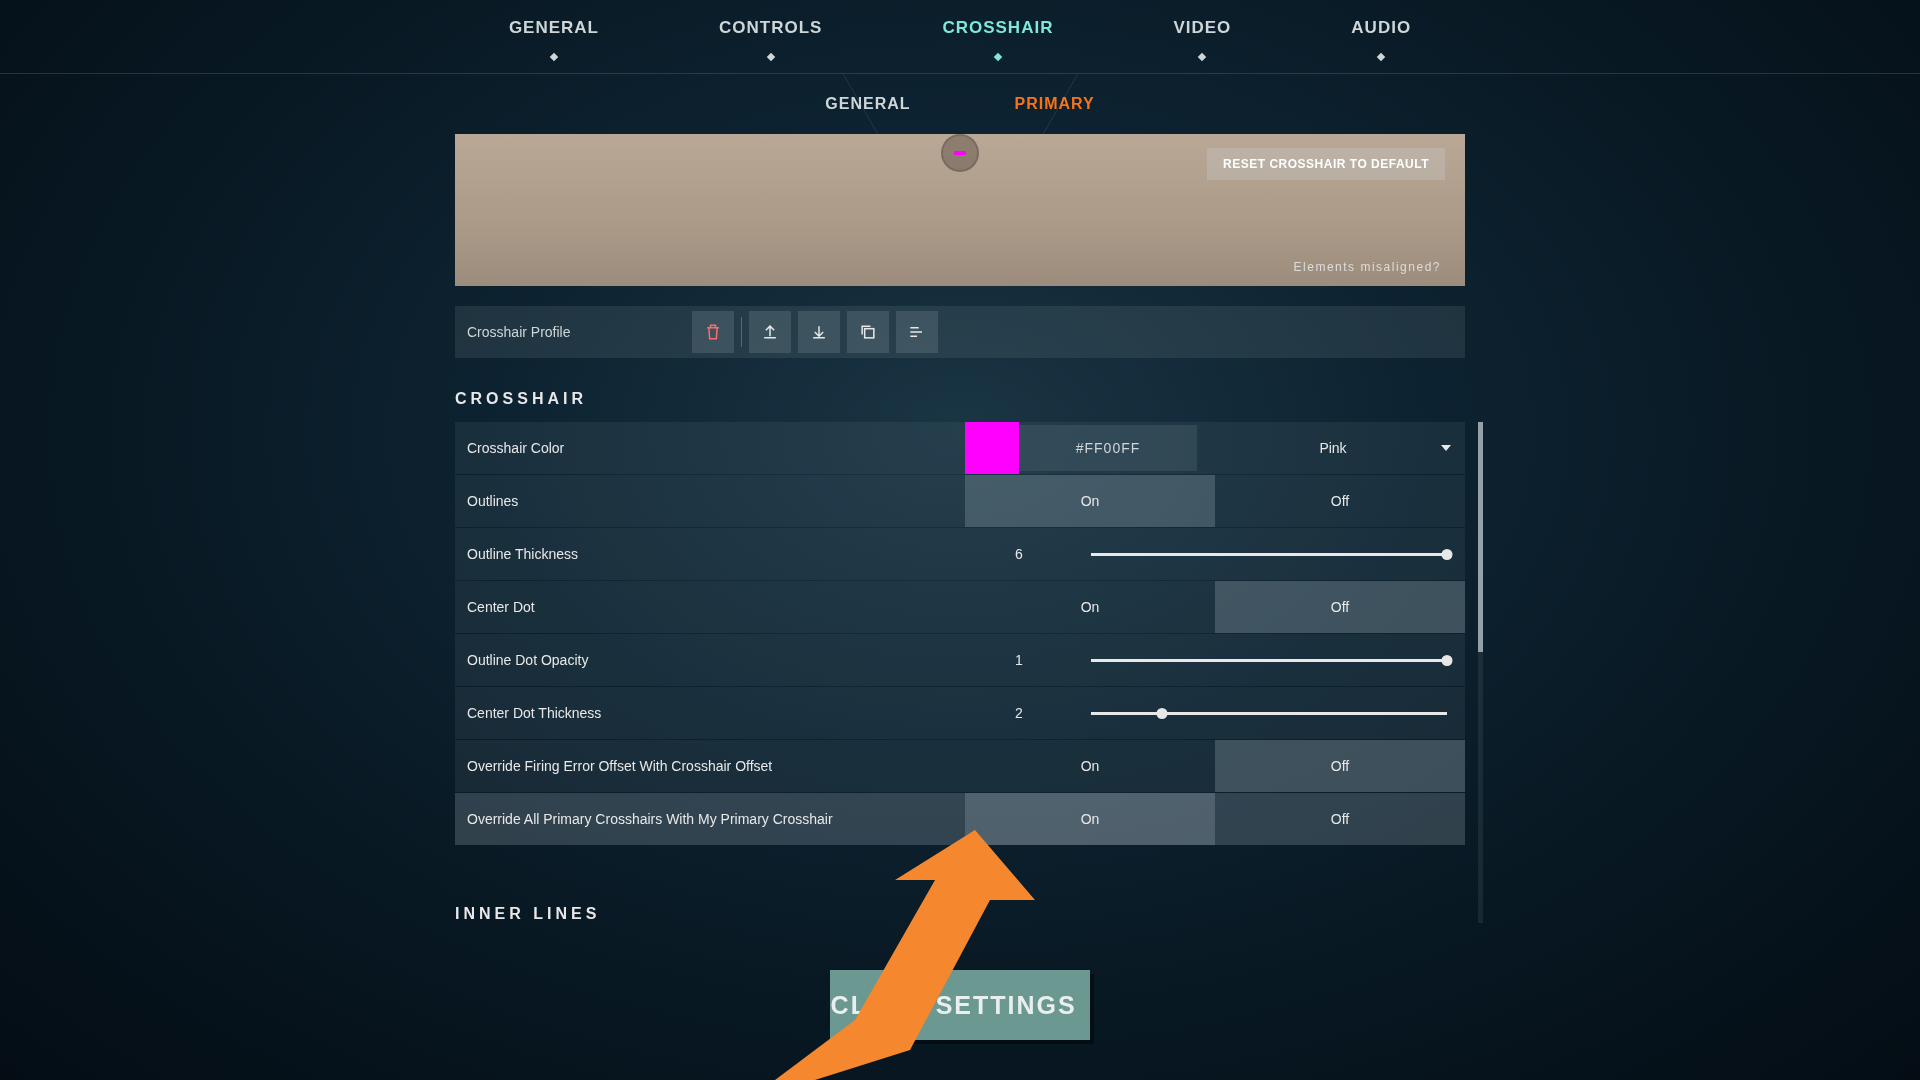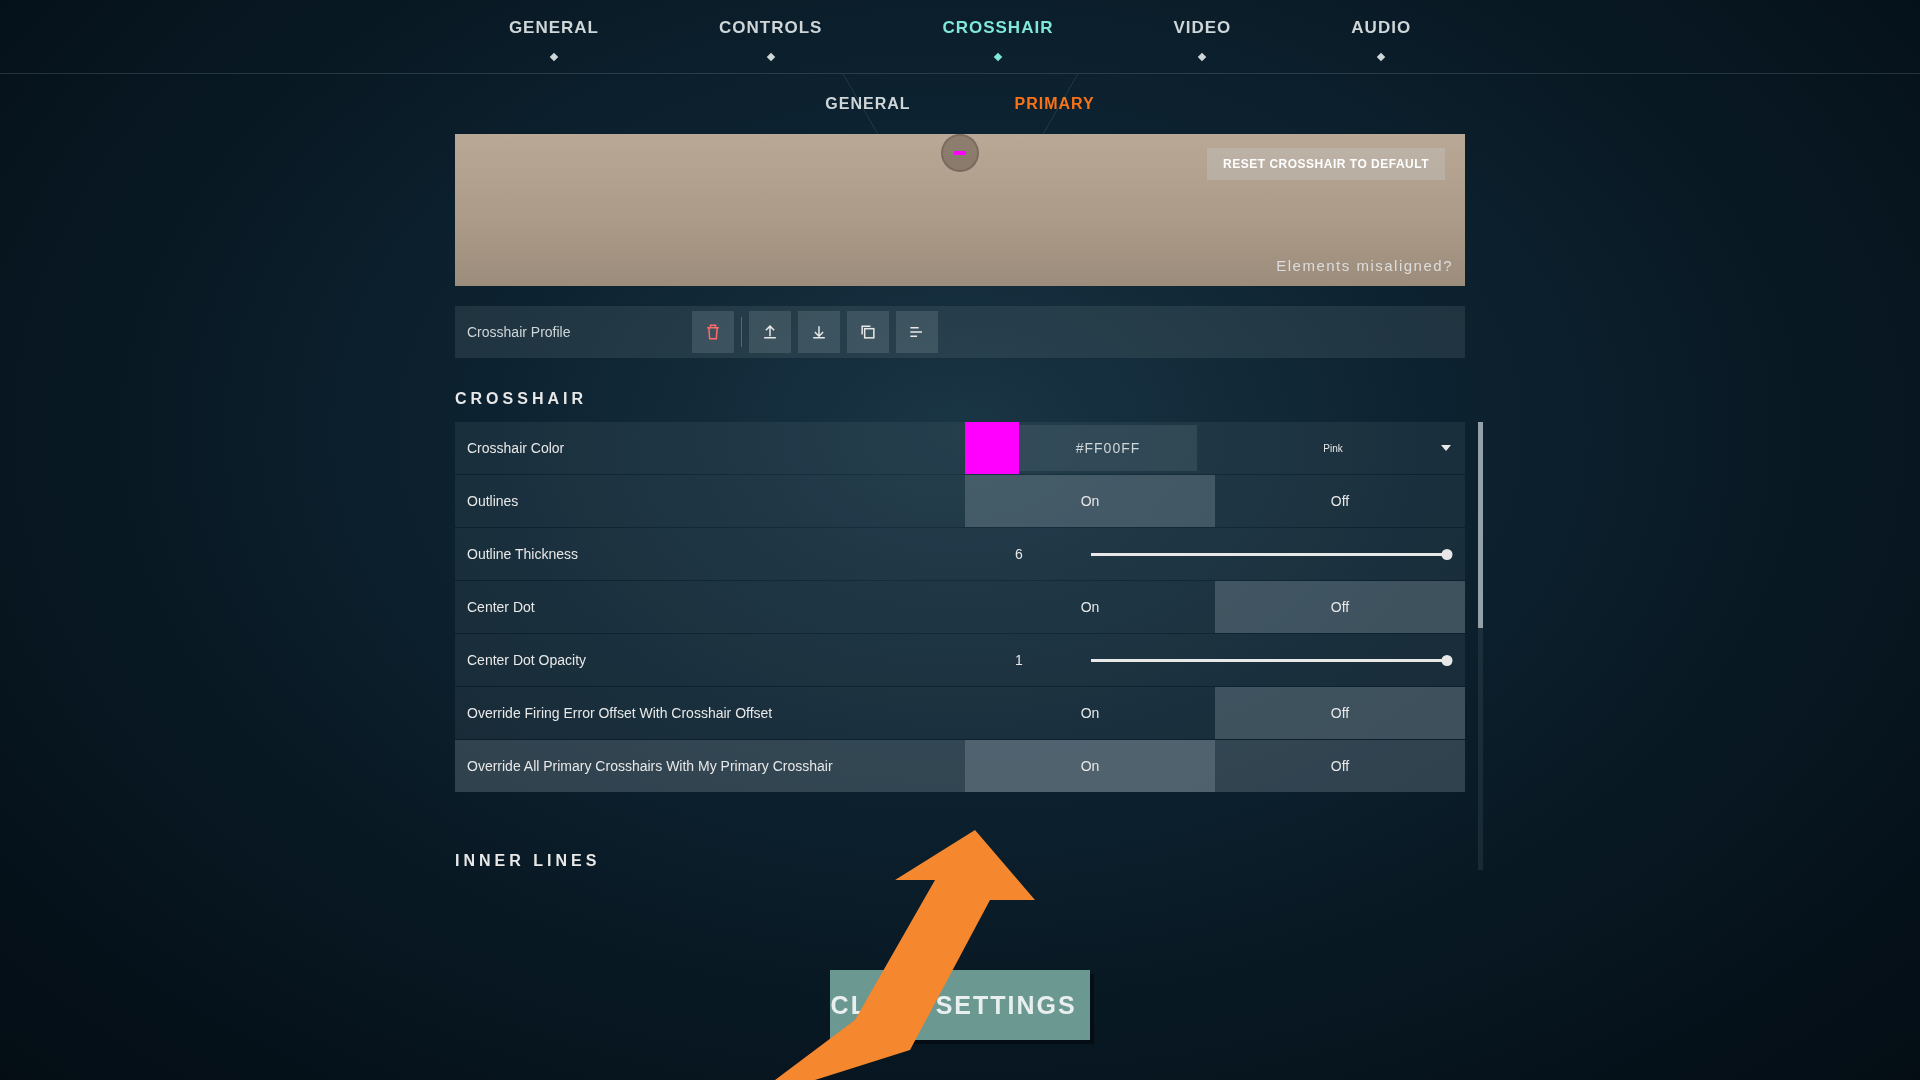--- a/index.html
+++ b/index.html
@@ -13,38 +13,38 @@
 .subnav-item{font-size:16px;letter-spacing:1px;font-weight:600;margin:0 52px;cursor:pointer;color:#cfd6d8}
 .subnav-item.active{color:#f97316}
 .subnav-diag{position:absolute;top:0;width:60px;height:60px}
 .subnav-diag.left{left:calc(50% - 160px);border-right:1px solid rgba(120,150,160,.2);transform:skewX(30deg)}
 .subnav-diag.right{left:calc(50% + 100px);border-left:1px solid rgba(120,150,160,.2);transform:skewX(-30deg)}
 .container{width:1010px;margin:0 auto}
 .preview{height:152px;background:linear-gradient(180deg,#b9a896 0%,#ab9a88 60%,#9c8c7b 100%);position:relative;display:flex;align-items:flex-start;justify-content:center}
 .preview-circle{width:34px;height:34px;border-radius:50%;background:rgba(60,50,40,.35);display:flex;align-items:center;justify-content:center;border:2px solid rgba(80,70,60,.3)}
 .preview-dot{width:12px;height:4px;background:#ff00ff;border-radius:1px}
 .reset-btn{position:absolute;top:14px;right:20px;background:rgba(200,200,200,.35);color:#fff;font-size:12px;letter-spacing:.5px;font-weight:600;padding:9px 16px;cursor:pointer}
-.misaligned{position:absolute;bottom:12px;right:12px;font-size:15px;letter-spacing:1.5px;color:#ddd}
+.misaligned{position:absolute;bottom:12px;right:24px;font-size:12px;letter-spacing:1.5px;color:#ddd}
 .profile-row{display:flex;align-items:center;background:rgba(90,110,120,.25);margin-top:20px;height:52px;padding:0 10px}
 .profile-label{font-size:14px;color:#cfd6d8;padding-left:2px;flex:0 0 225px}
 .icon-btn{width:42px;height:42px;background:rgba(130,150,160,.25);margin-right:7px;display:flex;align-items:center;justify-content:center;cursor:pointer}
 .icon-btn.delete svg{stroke:#ff6b6b}
 .icon-divider{width:1px;height:30px;background:rgba(200,210,215,.3);margin-right:7px}
 .profile-select{flex:1;margin-left:30px;background:transparent;height:52px;display:flex;align-items:center;justify-content:space-between;padding:0 10px 0 5px;cursor:pointer;font-size:15px;color:#e8e8e8}
 .chev{width:0;height:0;border-left:5px solid transparent;border-right:5px solid transparent;border-top:6px solid #e8e8e8}
 .section-header{font-size:16px;letter-spacing:4px;font-weight:700;color:#e8e8e8;margin:32px 0 14px 0}
 .scroll-area{position:relative}
 .scrollbar{position:absolute;right:-18px;top:0;width:5px;height:100%;background:rgba(120,140,150,.15)}
 .scroll-thumb{position:absolute;right:-18px;top:0;width:5px;height:46%;background:rgba(200,210,215,.7)}
 .row{display:flex;align-items:center;height:52px;background:rgba(90,110,120,.18);margin-bottom:1px}
 .row.highlight{background:rgba(140,155,165,.3)}
 .row-label{flex:0 0 498px;padding-left:12px;font-size:14px;color:#e8e8e8}
 .color-swatch{width:54px;height:52px;margin-left:0}
 .hex-input{flex:0 0 178px;height:46px;background:rgba(100,120,130,.25);display:flex;align-items:center;justify-content:center;font-size:14px;color:#cfd6d8;letter-spacing:1px;margin-right:4px}
-.color-select{flex:1;height:52px;display:flex;align-items:center;justify-content:center;font-size:10px;color:#e8e8e8;position:relative;cursor:pointer}
+.color-select{flex:1;height:52px;display:flex;align-items:center;justify-content:center;font-size:14px;color:#e8e8e8;position:relative;cursor:pointer}
 .color-select .chev{position:absolute;right:14px}
 .toggle-group{display:flex;flex:1;height:52px}
 .toggle{flex:1;display:flex;align-items:center;justify-content:center;font-size:14px;cursor:pointer;color:#e8e8e8}
 .toggle.selected{background:rgba(150,165,175,.3)}
 .slider-val{flex:0 0 108px;text-align:center;font-size:14px;color:#e8e8e8}
 .slider-track{flex:1;height:3px;background:#e8e8e8;margin:0 18px;position:relative;cursor:pointer}
 .slider-knob{position:absolute;top:-4px;width:11px;height:11px;border-radius:50%;background:#e8e8e8;transform:translateX(-50%)}
 .close-btn{position:fixed;bottom:40px;left:50%;transform:translateX(-50%);width:260px;height:70px;background:#6b9890;display:flex;align-items:center;justify-content:center;font-size:25px;letter-spacing:2px;font-weight:600;color:#e8efee;cursor:pointer;box-shadow:4px 4px 0 rgba(0,0,0,.4)}
 .arrow-overlay{position:fixed;bottom:0;left:calc(50% - 225px);pointer-events:none}
 svg.ico{width:20px;height:20px;stroke:#e8e8e8;stroke-width:1.8;fill:none}
@@ -143,27 +143,34 @@
 
     <div class="row">
       <div class="row-label">Center Dot</div>
       <div class="toggle-group">
         <div class="toggle">On</div>
         <div class="toggle selected">Off</div>
       </div>
     </div>
 
     <div class="row">
-      <div class="row-label">Center Dot Opacity</div>
+      <div class="row-label">Outline Dot Opacity</div>
       <div class="slider-val">1</div>
       <div class="slider-track">
           <div class="slider-knob" style="left:100%"></div>
         </div>
     </div>
 
+    <div class="row">
+      <div class="row-label">Center Dot Thickness</div>
+      <div class="slider-val">2</div>
+      <div class="slider-track">
+          <div class="slider-knob" style="left:20%"></div>
+        </div>
+    </div>
 
     <div class="row">
       <div class="row-label">Override Firing Error Offset With Crosshair Offset</div>
       <div class="toggle-group">
         <div class="toggle">On</div>
         <div class="toggle selected">Off</div>
       </div>
     </div>
 
     <div class="row highlight">

